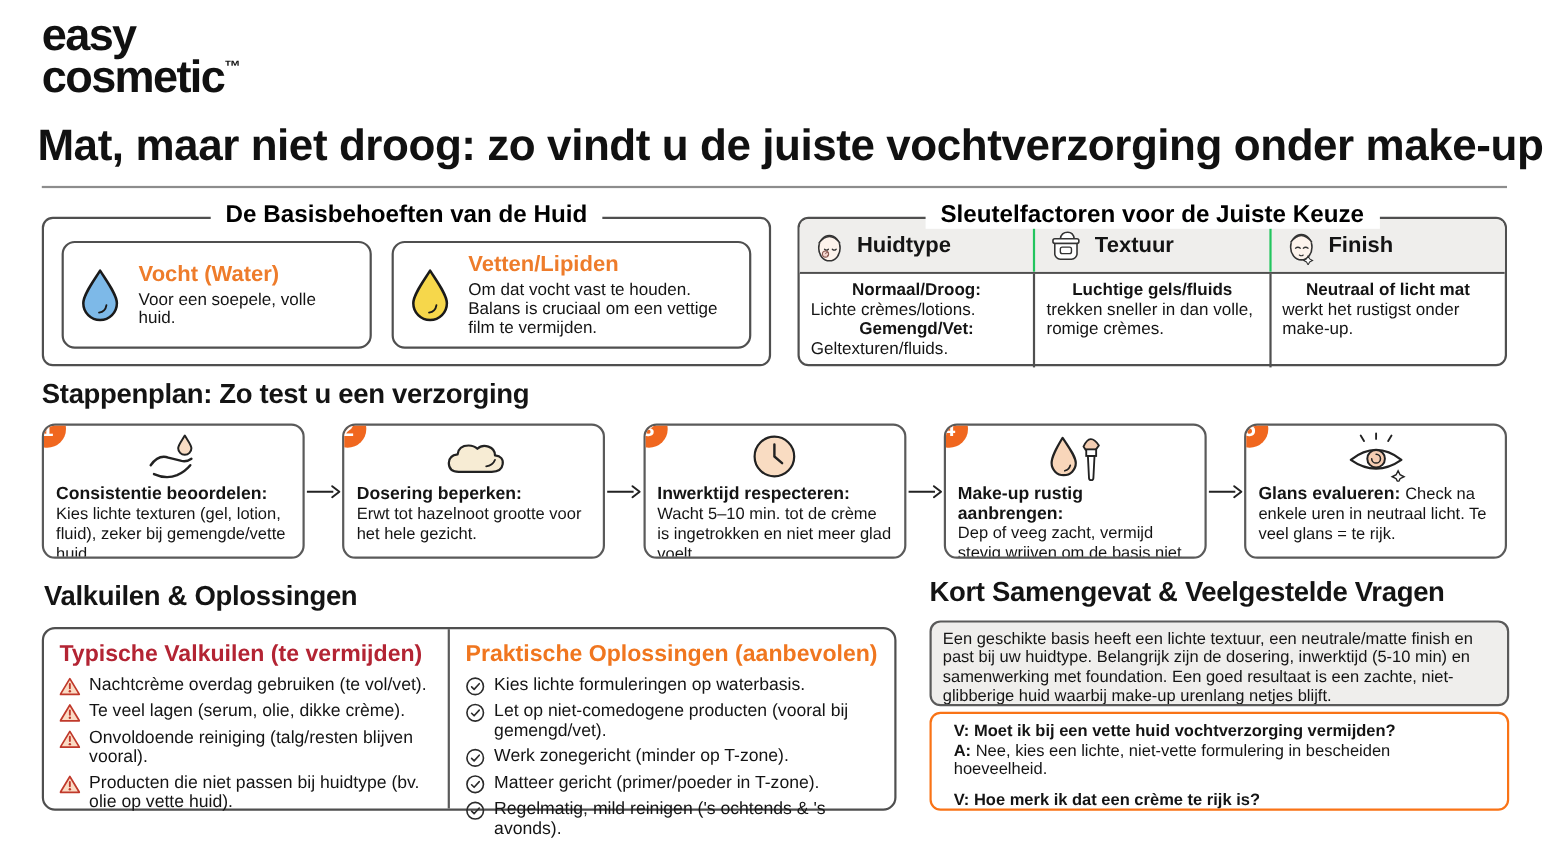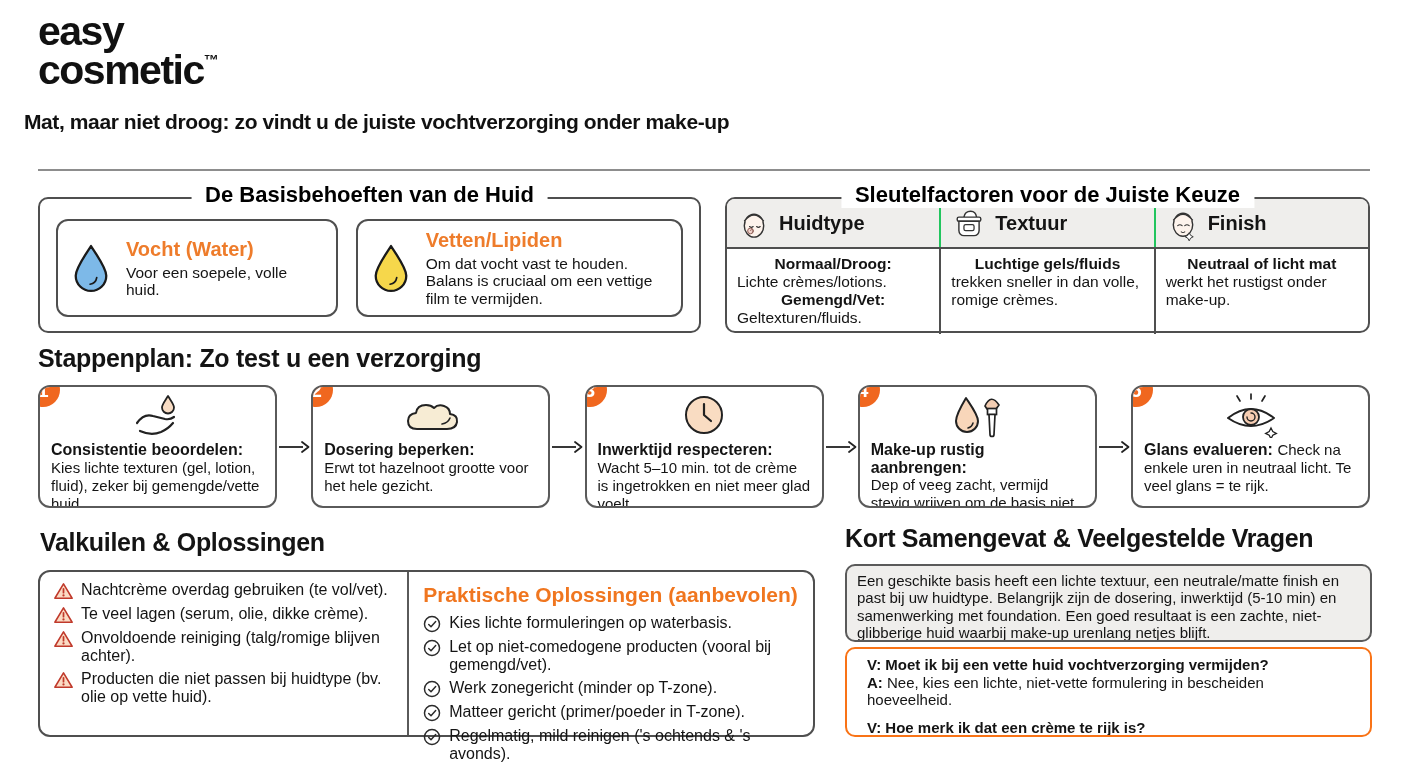--- a/index.html
+++ b/index.html
@@ -3,21 +3,21 @@
 <meta charset="utf-8">
 <style>
   html,body{margin:0;padding:0;background:#fff;}
   .page{position:relative;width:1408px;height:768px;background:#fff;overflow:hidden;
         font-family:"Liberation Sans",sans-serif;color:#141414;}
 
   
   .logo{position:absolute;left:38px;top:12px;font-size:41px;font-weight:700;
         line-height:.95;letter-spacing:-1.5px;color:#111;}
   .logo sup{font-size:15px;letter-spacing:0;position:relative;top:-4px;font-weight:700;}
-  .page-title{position:absolute;left:24px;top:110px;font-size:21px;font-weight:700;
+  .page-title{position:absolute;left:34px;top:110px;font-size:40px;font-weight:700;
         letter-spacing:-.4px;white-space:nowrap;color:#111;}
   .top-rule{position:absolute;left:38px;top:169px;width:1332px;border-top:2px solid #8d8d8d;}
 
   
   .panel{position:absolute;border:2px solid #4f4f4f;border-radius:10px;background:#fff;box-sizing:border-box;}
   .legend{position:absolute;top:-17px;left:50%;transform:translateX(-50%);background:#fff;
         padding:0 14px;font-size:22px;font-weight:700;white-space:nowrap;color:#000000;}
 
   
   #basics-panel{left:38px;top:197px;width:663px;height:136px;}
@@ -277,20 +277,21 @@
         </svg>
       </div>
       <span class="step-lead inline">Glans evalueren:</span>
       <span class="step-text">Check na enkele uren in neutraal licht. Te veel glans = te rijk.</span>
     </div>
   </div>
 
   <div id="pitfalls-title">Valkuilen &amp; Oplossingen</div>
   <div class="panel" id="pitfalls-panel">
     <div class="pit-col left">
+      <div class="pit-heading red">Typische Valkuilen (te vermijden)</div>
 
       <div class="pit-item">
         <span class="ico">
             <svg width="19" height="18" viewBox="0 0 22 20">
               <path d="M11 1.8 L21 18.4 H1 Z" fill="#fbdbc4" stroke="#c0392b" stroke-width="1.8" stroke-linejoin="round"></path>
               <path d="M11 7.5 v4.5" stroke="#c0392b" stroke-width="2" stroke-linecap="round"></path>
               <circle cx="11" cy="15.2" r="1.3" fill="#c0392b"></circle>
             </svg>
           </span>
         <span>Nachtcrème overdag gebruiken (te vol/vet).</span>
@@ -306,21 +307,21 @@
         <span>Te veel lagen (serum, olie, dikke crème).</span>
       </div>
       <div class="pit-item">
         <span class="ico">
             <svg width="19" height="18" viewBox="0 0 22 20">
               <path d="M11 1.8 L21 18.4 H1 Z" fill="#fbdbc4" stroke="#c0392b" stroke-width="1.8" stroke-linejoin="round"></path>
               <path d="M11 7.5 v4.5" stroke="#c0392b" stroke-width="2" stroke-linecap="round"></path>
               <circle cx="11" cy="15.2" r="1.3" fill="#c0392b"></circle>
             </svg>
           </span>
-        <span>Onvoldoende reiniging (talg/romige blijven achter).</span>
+        <span>Onvoldoende reiniging (talg/resten blijven vooral).</span>
       </div>
       <div class="pit-item">
         <span class="ico">
             <svg width="19" height="18" viewBox="0 0 22 20">
               <path d="M11 1.8 L21 18.4 H1 Z" fill="#fbdbc4" stroke="#c0392b" stroke-width="1.8" stroke-linejoin="round"></path>
               <path d="M11 7.5 v4.5" stroke="#c0392b" stroke-width="2" stroke-linecap="round"></path>
               <circle cx="11" cy="15.2" r="1.3" fill="#c0392b"></circle>
             </svg>
           </span>
         <span>Producten die niet passen bij huidtype (bv. olie op vette huid).</span>

